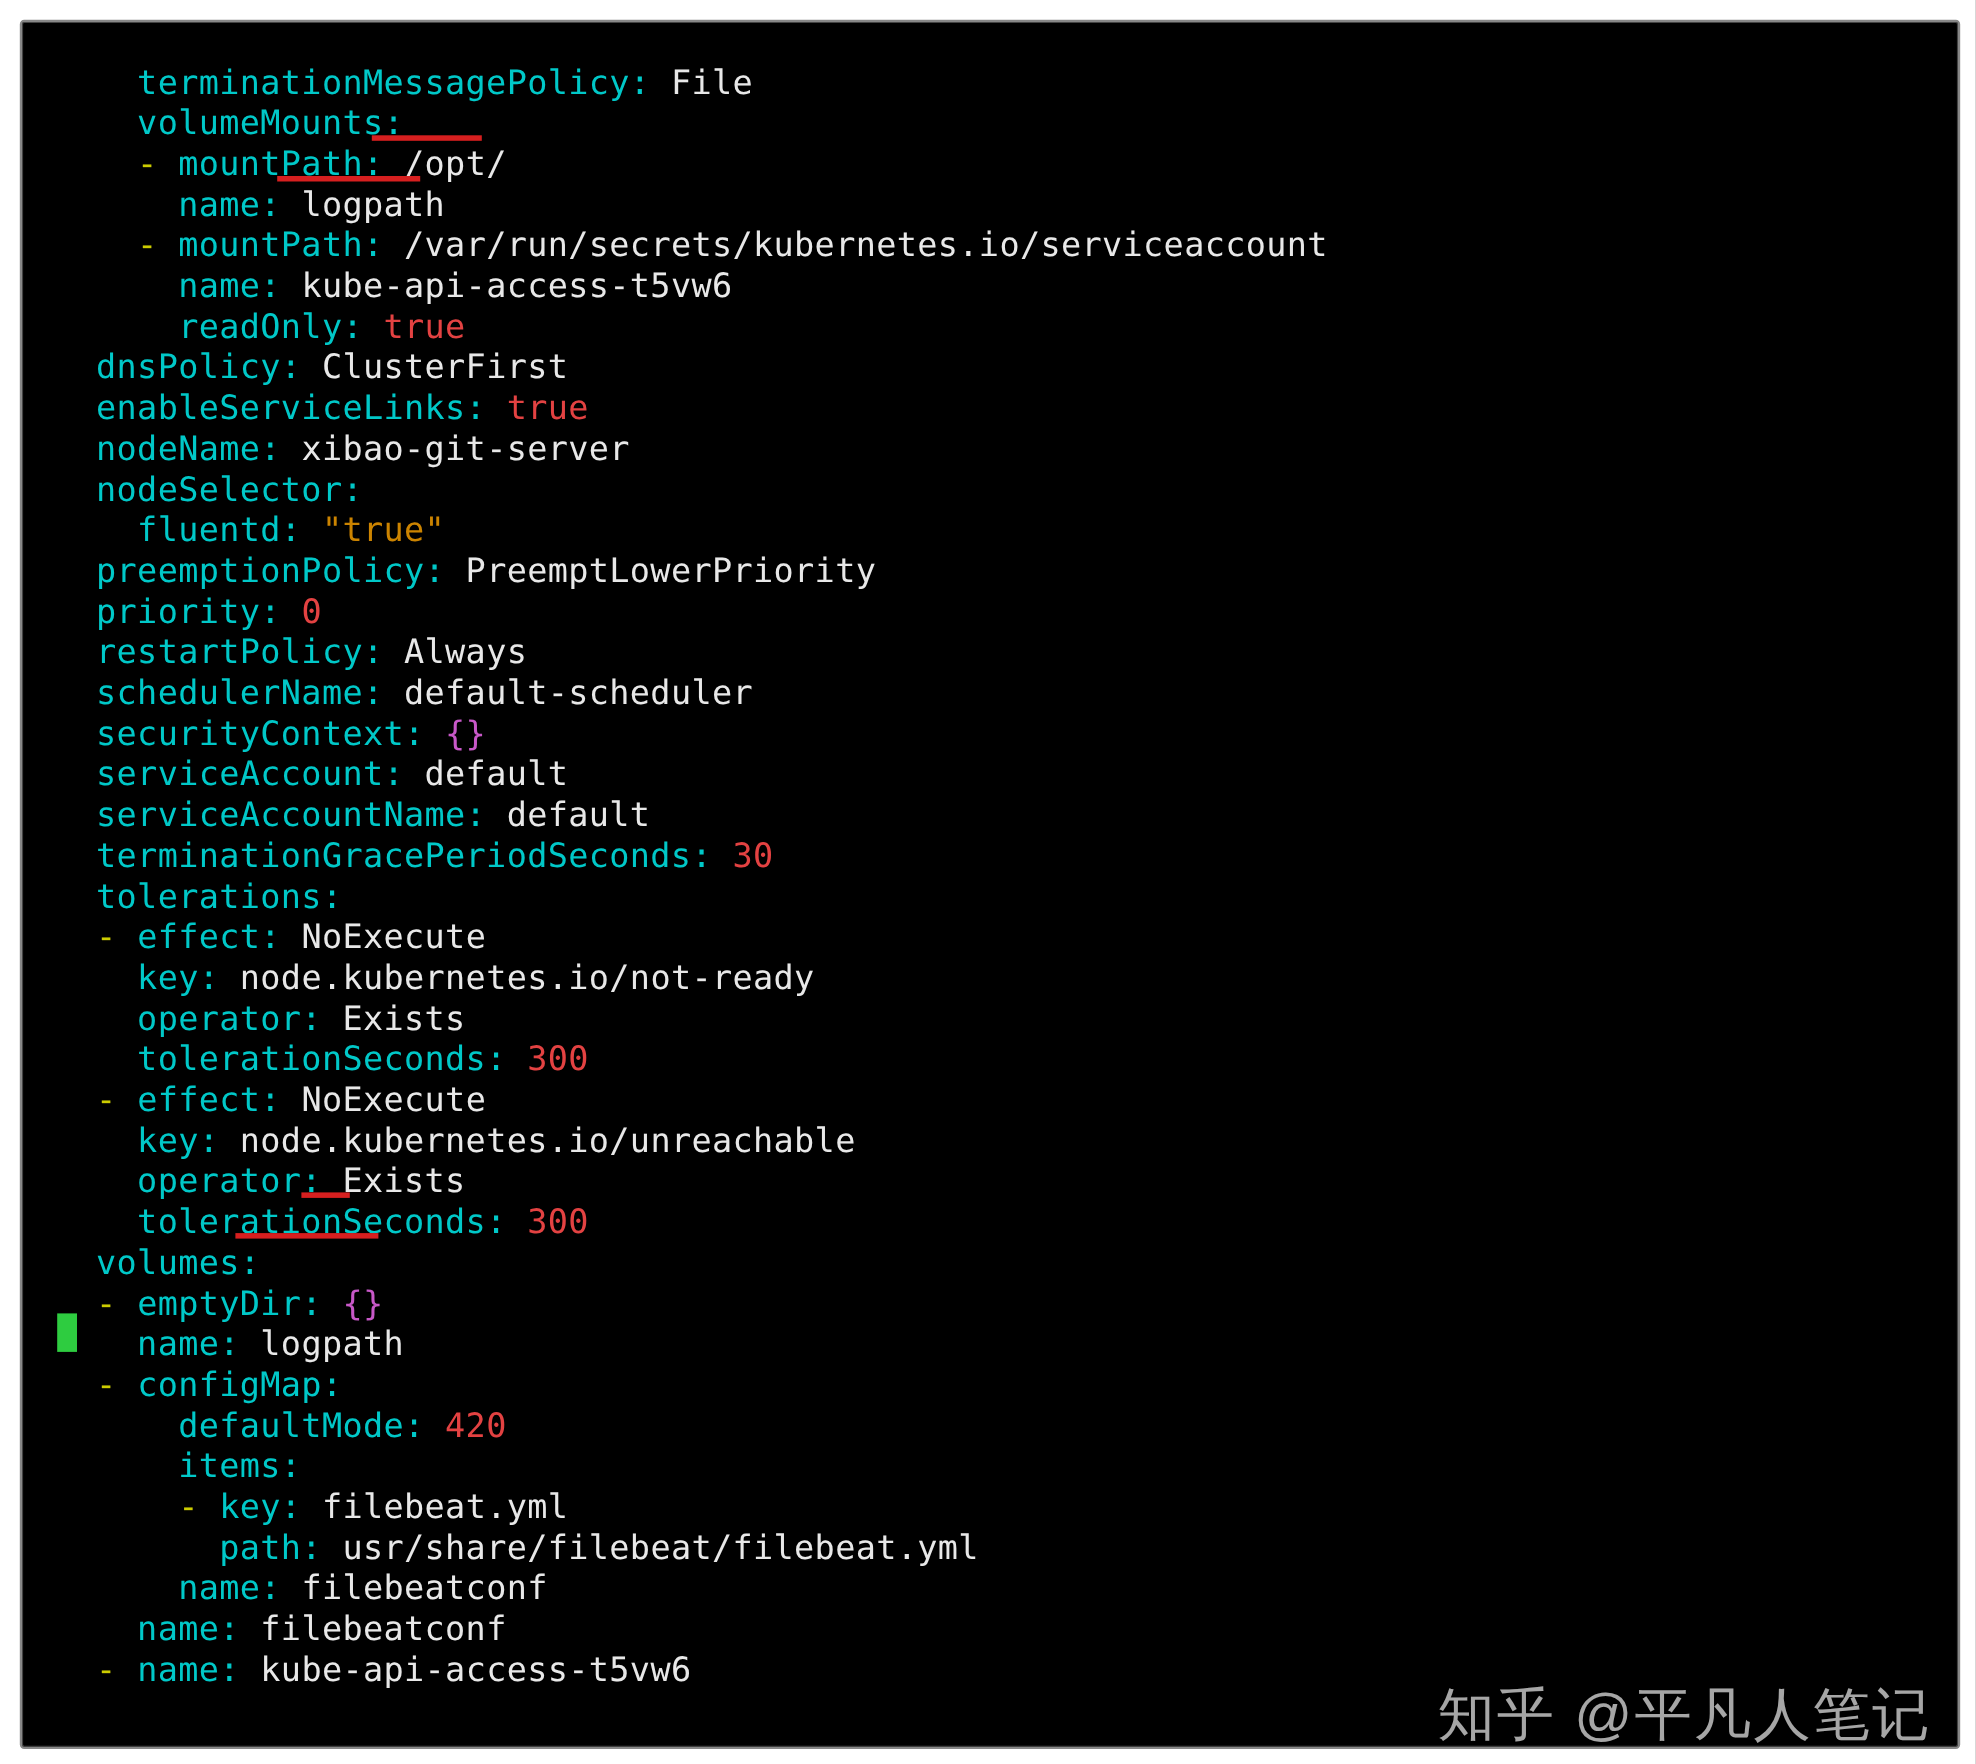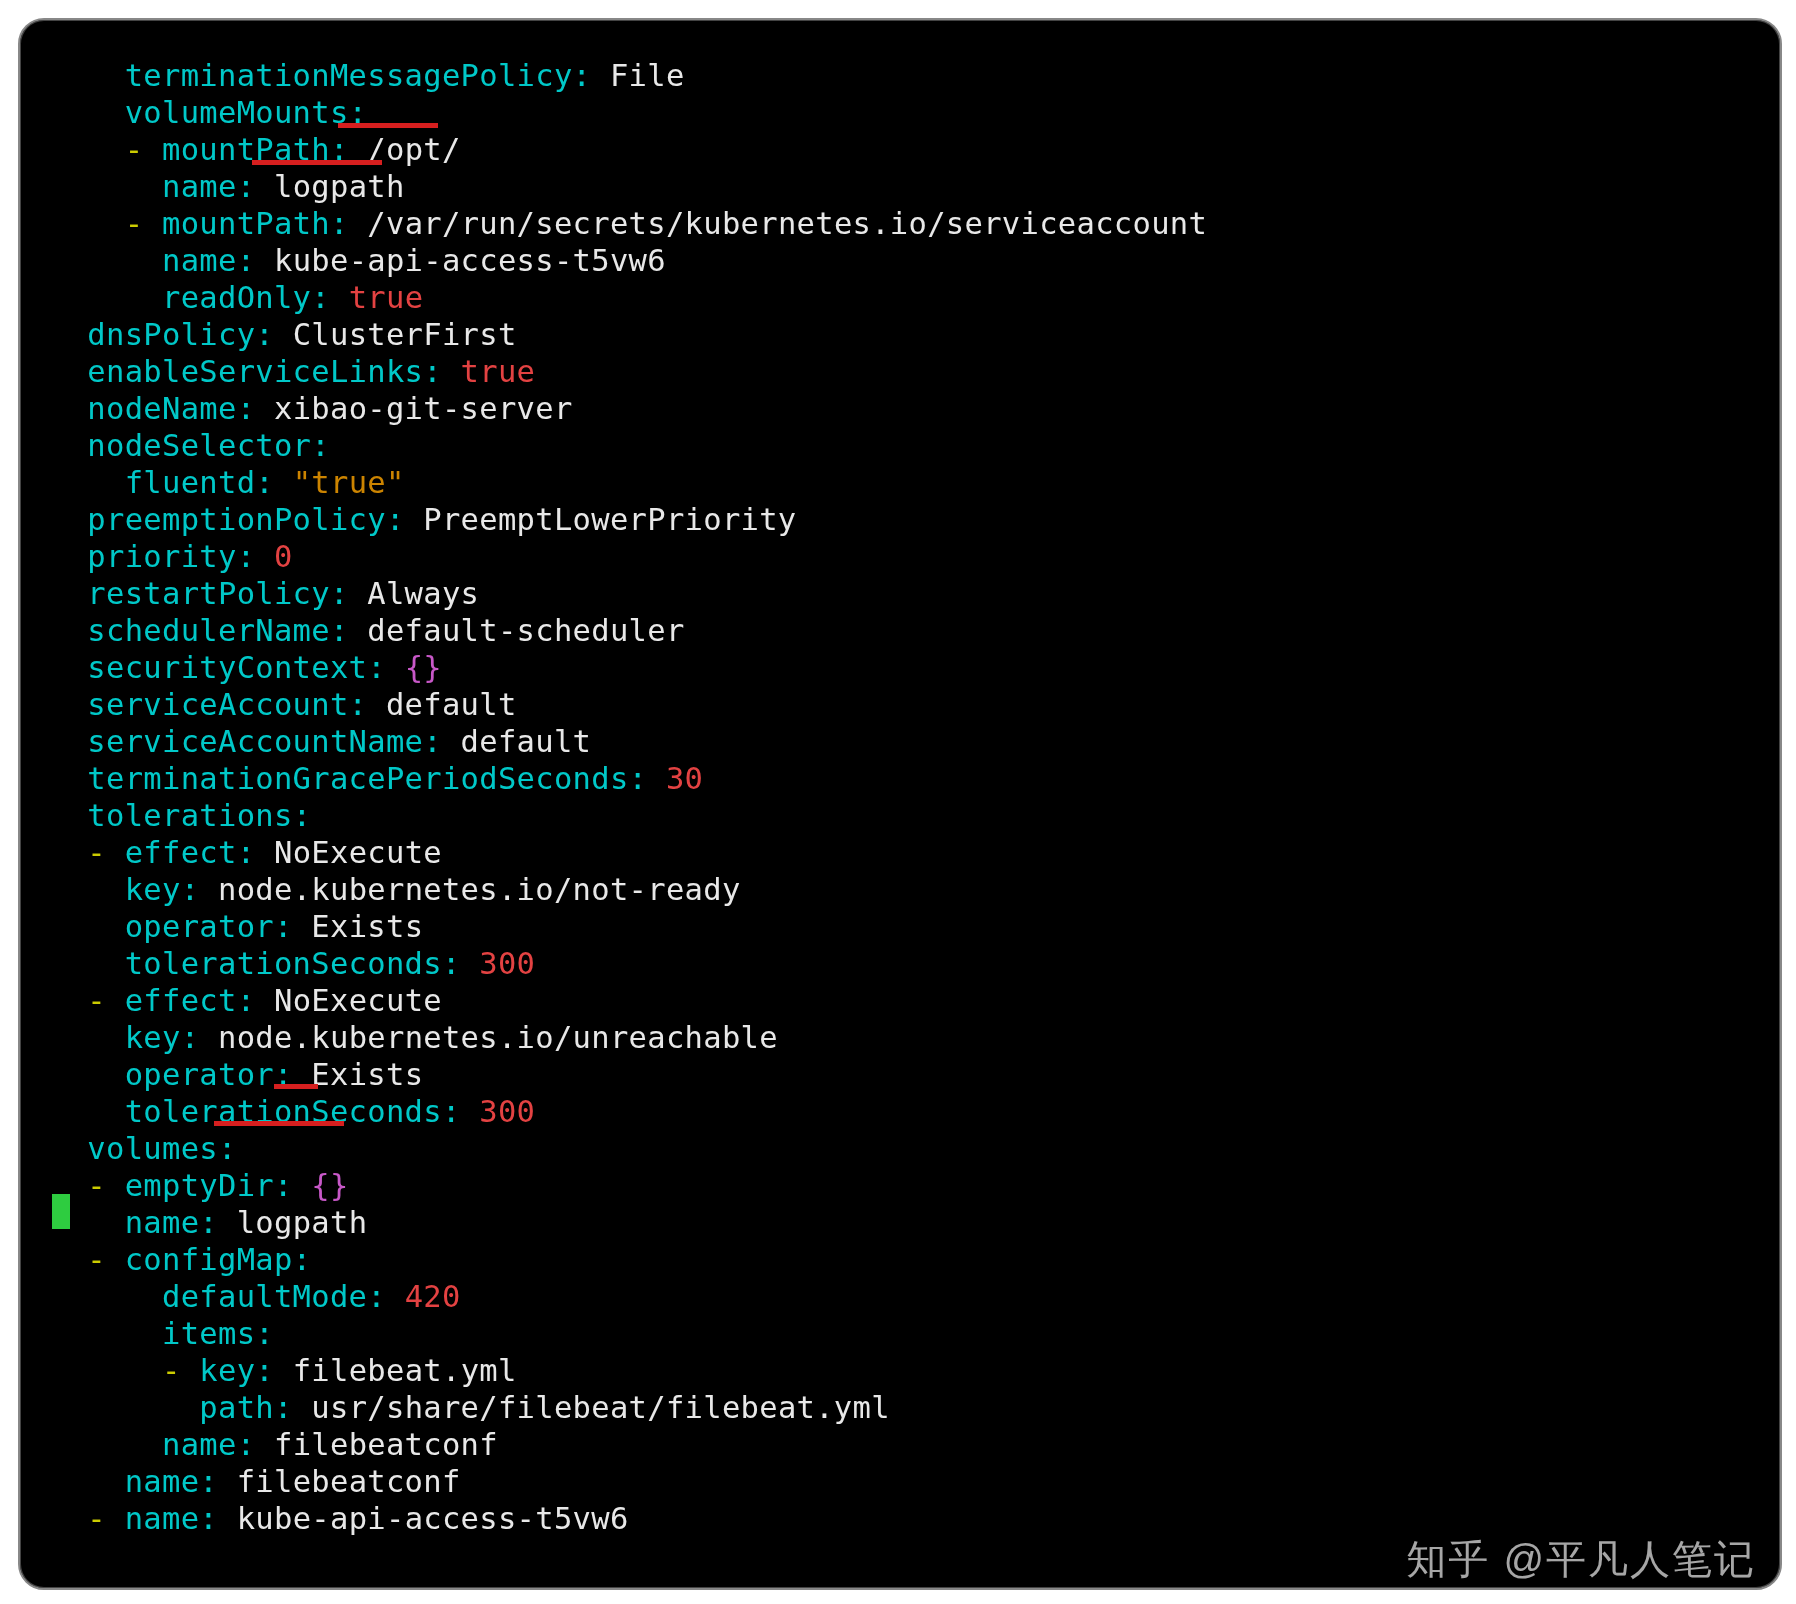--- a/index.html
+++ b/index.html
@@ -2,21 +2,21 @@
 <html><head>
 <meta charset="utf-8">
 <style>
   html,body{margin:0;padding:0;background:#fff;}
   .frame{
     width:1760px;
     height:1568px;
     margin:18px;
     background:#000;
     border:2px solid #888;
-    border-radius:26px;
+    border-radius:4px;
     box-shadow:0 0 0 1px #444 inset;
     position:relative;
     overflow:hidden;
     font-family:Menlo,Consolas,"DejaVu Sans Mono",monospace;
     font-size:30.5px;
     line-height:37px;
     color:#e8e8e8;
   }
   .code{
     position:absolute;
@@ -29,21 +29,21 @@
   .d{color:#cccc00;}      
   .n{color:#e34242;}      
   .s{color:#cc8400;}      
   .b{color:#c858c8;}      
   .ul{position:absolute;height:5px;background:#d61f1f;}
   .cursor{position:absolute;width:18px;height:35px;background:#2ecc40;}
   .wm{
     position:absolute;
     right:24px;bottom:10px;
     font-family:"PingFang SC","Microsoft YaHei",sans-serif;
-    font-size:40px;
+    font-size:52px;
     color:rgba(255,255,255,0.65);
     letter-spacing:2px;
     pointer-events:none;
   }
 </style>
 </head>
 <body>
 
 <div class="frame">
 <div class="code">

